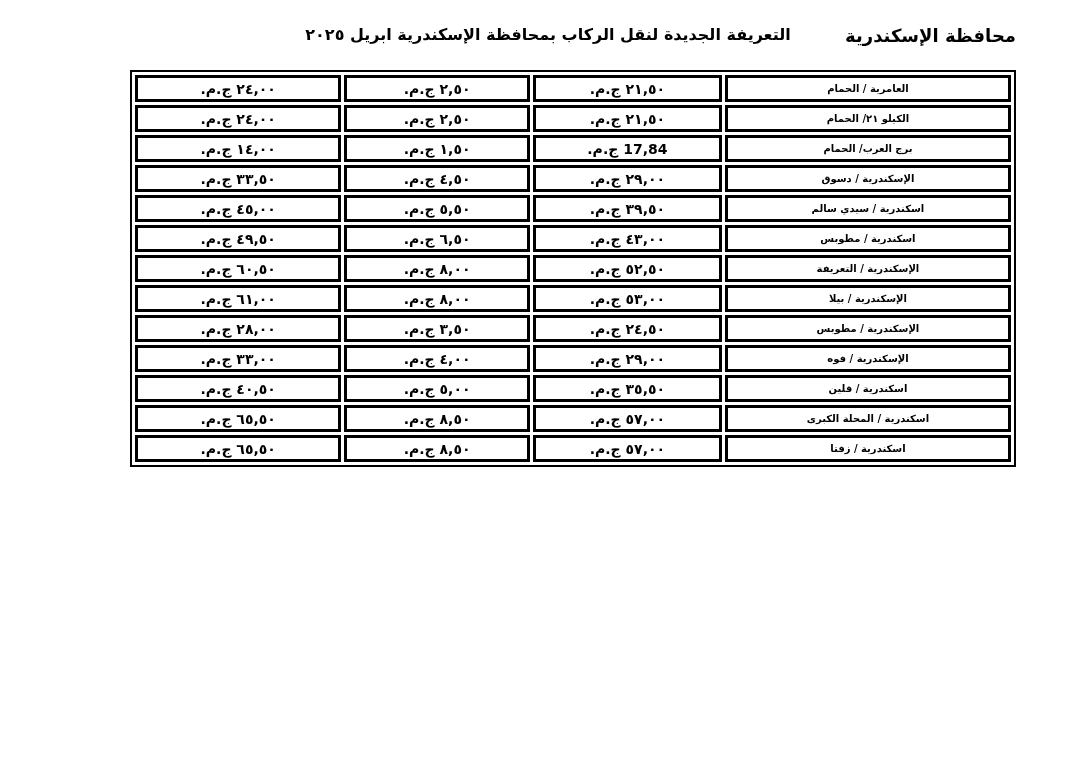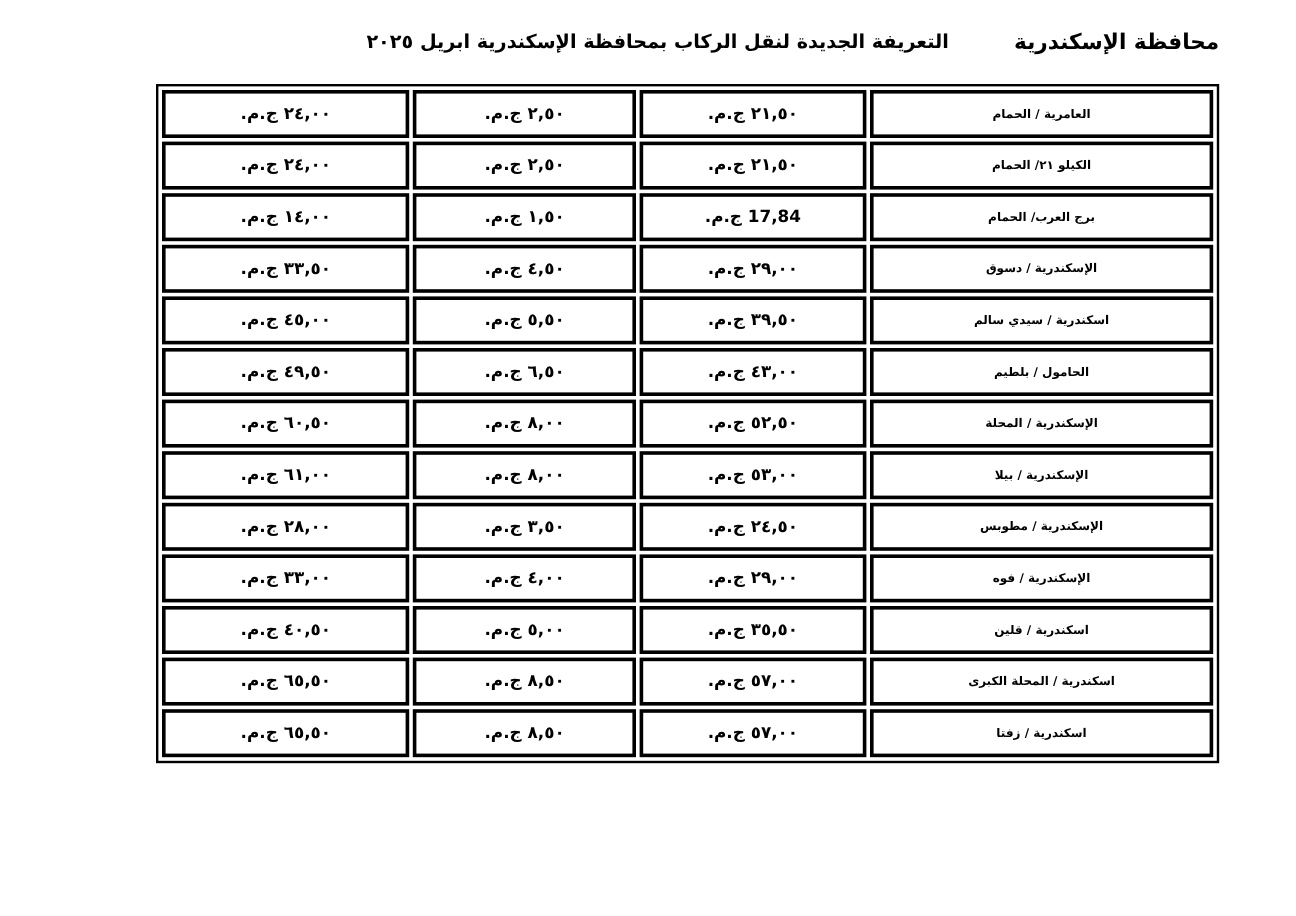--- a/index.html
+++ b/index.html
@@ -41,21 +41,21 @@
     right: 64px;
     width: 886px;
     border-collapse: separate;
     border-spacing: 3px;
     border: 2px solid #000;
     background: #fff;
     table-layout: fixed;
   }
   table.fare-table td {
     border: 3px solid #000;
-    height: 40px;
+    height: 27px;
     text-align: center;
     vertical-align: middle;
     font-weight: bold;
     padding: 0 8px;
     overflow: hidden;
     white-space: nowrap;
   }
   td.route-cell { font-size: 10px; }
   td.num-cell   { font-size: 14px; }
   col.c-route    { width: 33.0%; }
@@ -109,28 +109,28 @@
     </tr>
 
     <tr>
       <td class="route-cell">اسكندرية / سيدي سالم</td>
       <td class="num-cell">٣٩,٥٠ ج.م.</td>
       <td class="num-cell">٥,٥٠ ج.م.</td>
       <td class="num-cell">٤٥,٠٠ ج.م.</td>
     </tr>
 
     <tr>
-      <td class="route-cell">الحامول / بلطيم</td>
+      <td class="route-cell">اسكندرية / مطوبس</td>
       <td class="num-cell">٤٣,٠٠ ج.م.</td>
       <td class="num-cell">٦,٥٠ ج.م.</td>
       <td class="num-cell">٤٩,٥٠ ج.م.</td>
     </tr>
 
     <tr>
-      <td class="route-cell">الإسكندرية / المحلة</td>
+      <td class="route-cell">الإسكندرية / التعريفة</td>
       <td class="num-cell">٥٢,٥٠ ج.م.</td>
       <td class="num-cell">٨,٠٠ ج.م.</td>
       <td class="num-cell">٦٠,٥٠ ج.م.</td>
     </tr>
 
     <tr>
       <td class="route-cell">الإسكندرية / بيلا</td>
       <td class="num-cell">٥٣,٠٠ ج.م.</td>
       <td class="num-cell">٨,٠٠ ج.م.</td>
       <td class="num-cell">٦١,٠٠ ج.م.</td>

